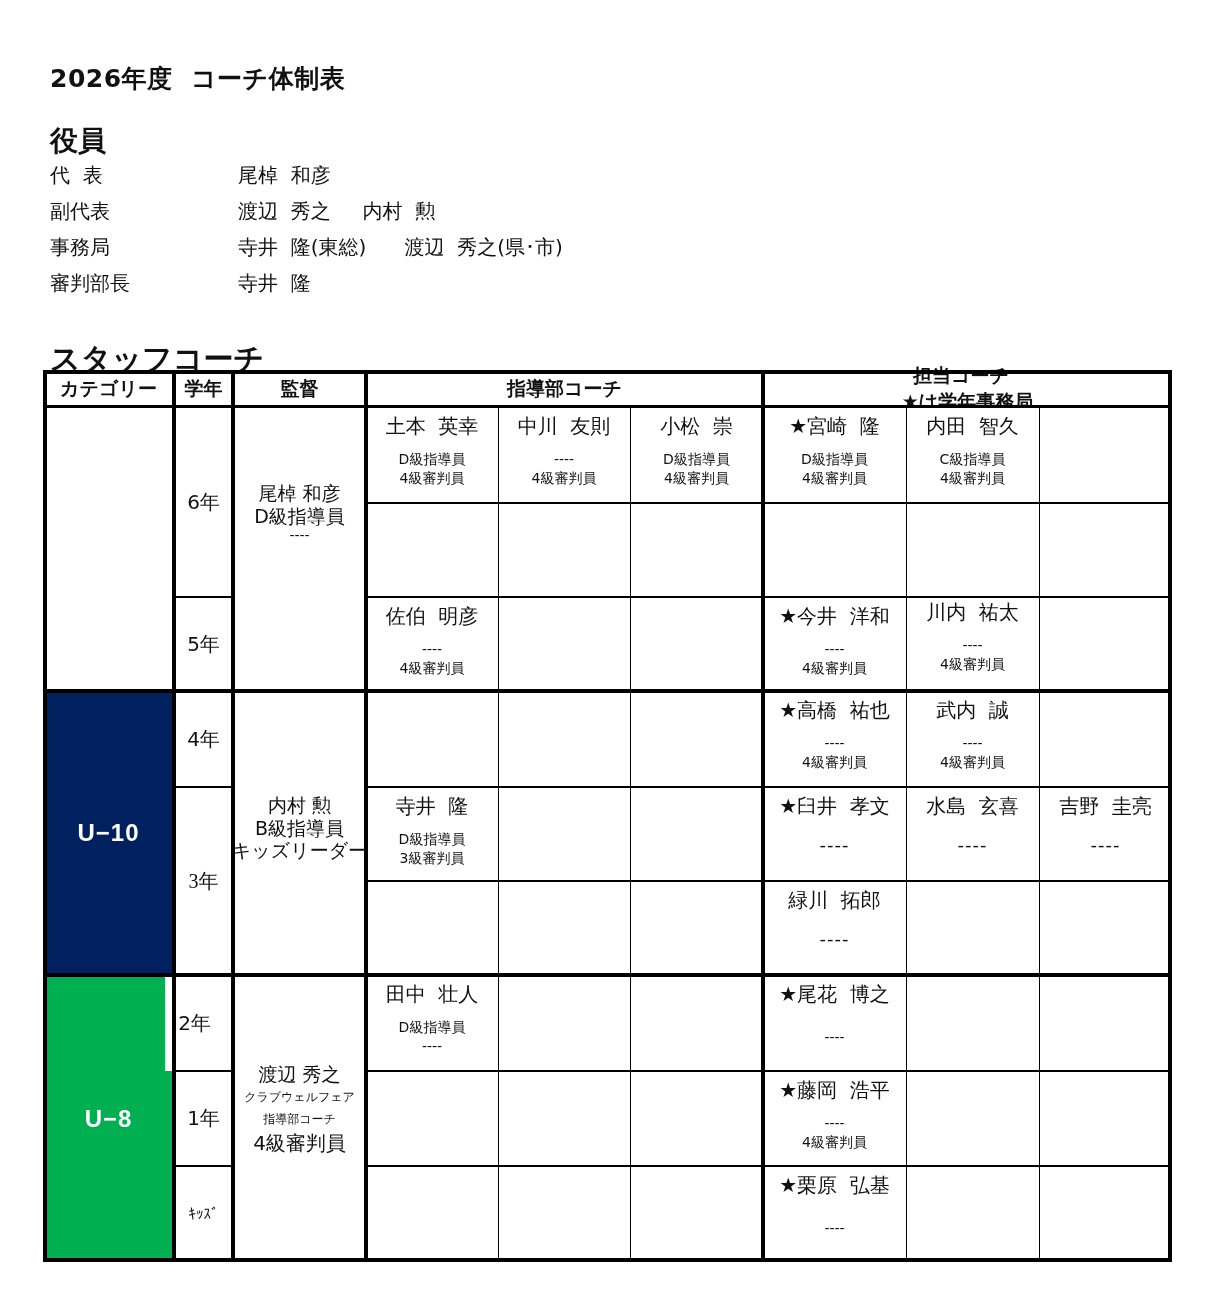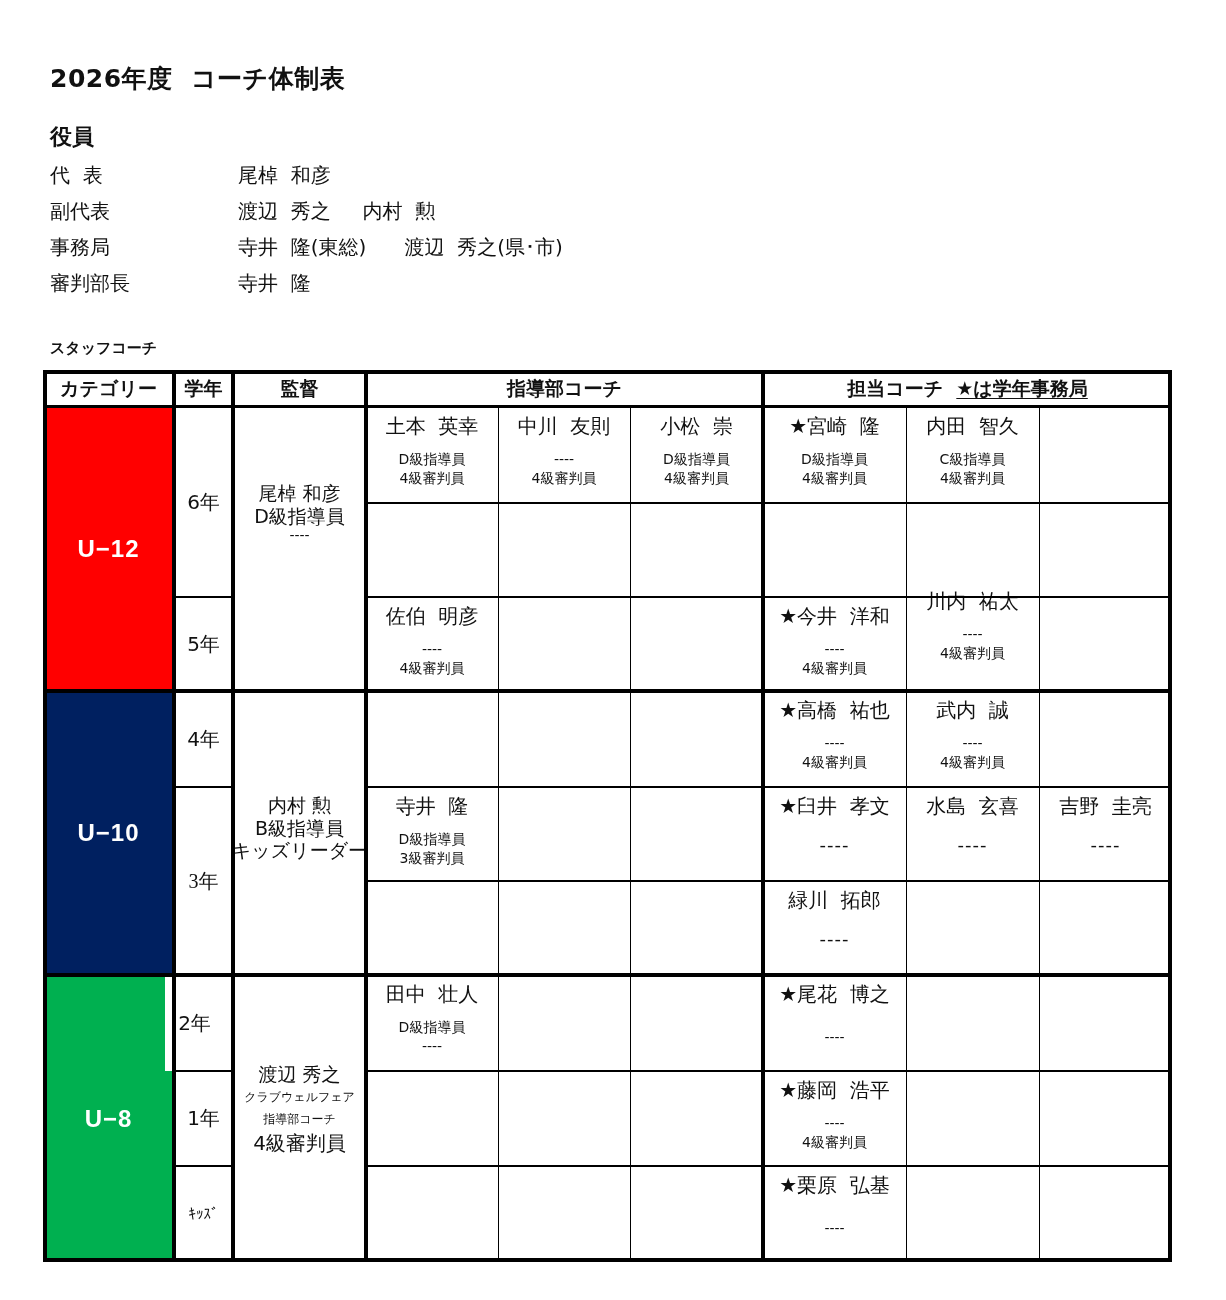--- a/index.html
+++ b/index.html
@@ -1,20 +1,20 @@
 <!DOCTYPE html>
 <html><head>
 <meta charset="utf-8">
 <style>
   html, body { margin:0; padding:0; background:#ffffff; }
   body { width:1226px; height:1300px; position:relative; overflow:hidden;
          font-family:"DejaVu Sans","Liberation Sans",sans-serif; color:#111; }
   .abs { position:absolute;margin-top:28px; }
   .title { left:50px; top:34px; font-size:25px; font-weight:bold; letter-spacing:0.5px; white-space:pre; }
-  .h2 { left:50px; font-size:22px; font-weight:bold; }
+  .h2 { left:50px; font-size:28px; font-weight:bold; }
   .officer-label { left:50px; font-size:20px; white-space:pre; }
   .officer-value { left:238px; font-size:20px; white-space:pre; }
 
   .tbl { left:43px; top:342px; width:1129px; height:892px; }
   .cell { position:absolute; box-sizing:border-box; background:#fff; }
   .line-h { position:absolute; background:#000; }
   .line-v { position:absolute; background:#000; }
 
   .hdr { font-weight:bold; font-size:19px; display:flex; align-items:center; justify-content:center; white-space:pre; }
   .hdr u { text-decoration:underline; text-underline-offset:3px; }
@@ -43,33 +43,32 @@
   <div class="abs officer-label" style="top:134px;">代  表</div>
   <div class="abs officer-value" style="top:134px;">尾棹  和彦</div>
   <div class="abs officer-label" style="top:170px;">副代表</div>
   <div class="abs officer-value" style="top:170px;">渡辺  秀之     内村  勲</div>
   <div class="abs officer-label" style="top:206px;">事務局</div>
   <div class="abs officer-value" style="top:206px;">寺井  隆(東総)      渡辺  秀之(県･市)</div>
   <div class="abs officer-label" style="top:242px;">審判部長</div>
   <div class="abs officer-value" style="top:242px;">寺井  隆</div>
 </div>
 
-<div class="abs h2" style="top:311px; font-size:15px;">スタッフコーチ</div>
+<div class="abs h2" style="top:311px; font-size:30px;">スタッフコーチ</div>
 
 <div class="abs tbl">
 
   <div class="cell hdr" style="left:0;top:0;width:131px;height:37px;">カテゴリー</div>
   <div class="cell hdr" style="left:131px;top:0;width:59px;height:37px;">学年</div>
   <div class="cell hdr" style="left:190px;top:0;width:133px;height:37px;">監督</div>
   <div class="cell hdr" style="left:323px;top:0;width:397px;height:37px;">指導部コーチ</div>
-  <div class="cell hdr" style="left:720px;top:0;width:409px;height:37px;">
+  <div class="cell hdr" style="left:720px;top:0;width:409px;height:37px;flex-direction:column;">
     <span>担当コーチ  </span><u>★は学年事務局</u>
   </div>
 
-  <div class="cell cat" style="left:0;top:37px;width:131px;height:284px;background:#ff0000;">U−12</div>
   <div class="cell cat" style="left:0;top:321px;width:131px;height:284px;background:#002060;">U−10</div>
   <div class="cell cat" style="left:0;top:605px;width:131px;height:287px;background:#00b050;">U−8</div>
 
   <div class="cell grade" style="left:131px;top:37px;width:59px;height:190px;">6年</div>
   <div class="cell grade" style="left:131px;top:227px;width:59px;height:94px;">5年</div>
   <div class="cell grade" style="left:131px;top:321px;width:59px;height:96px;">4年</div>
   <div class="cell grade" style="left:131px;top:417px;width:59px;height:188px;font-family:Liberation Serif, serif;">3年</div>
   <div class="cell grade" style="left:122px;top:605px;width:59px;height:96px;">2年</div>
   <div class="cell grade" style="left:131px;top:701px;width:59px;height:95px;">1年</div>
   <div class="cell grade small" style="left:131px;top:796px;width:59px;height:96px;">ｷｯｽﾞ</div>
@@ -130,21 +129,21 @@
   <div class="cell coach" style="left:863px;top:37px;width:133px;height:96px;">
     <div class="name">内田  智久</div>
     <div class="quals">C級指導員
 4級審判員</div>
   </div>
   <div class="cell coach" style="left:720px;top:227px;width:143px;height:94px;">
     <div class="name">★今井  洋和</div>
     <div class="quals">----
 4級審判員</div>
   </div>
-  <div class="cell coach" style="left:863px;top:212px;width:133px;height:94px;">
+  <div class="cell coach" style="left:863px;top:223px;width:133px;height:94px;">
     <div class="name">川内  祐太</div>
     <div class="quals">----
 4級審判員</div>
   </div>
   <div class="cell coach" style="left:720px;top:321px;width:143px;height:96px;">
     <div class="name">★高橋  祐也</div>
     <div class="quals">----
 4級審判員</div>
   </div>
   <div class="cell coach" style="left:863px;top:321px;width:133px;height:96px;">

